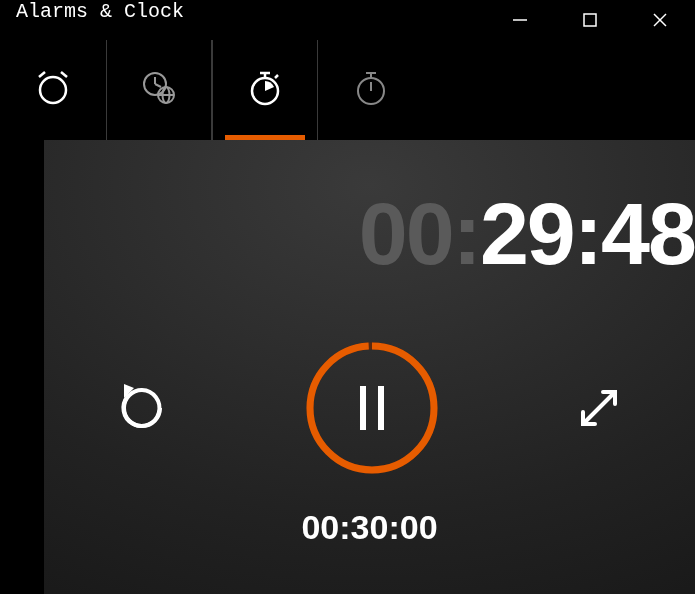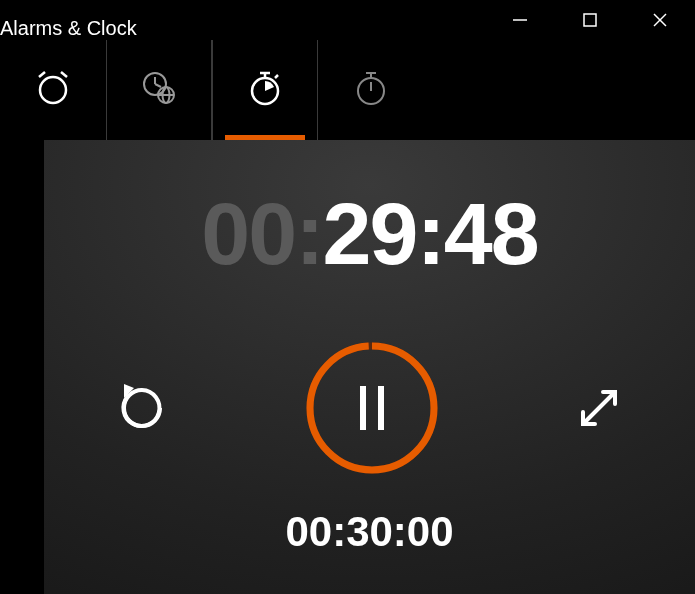--- a/index.html
+++ b/index.html
@@ -8,23 +8,24 @@
       height: 594px;
       background: #000;
       font-family: "Segoe UI", Arial, sans-serif;
       color: #fff;
       overflow: hidden;
     }
     .titlebar {
       height: 40px;
       background: #000;
       display: flex;
-      align-items: flex-end;
+      align-items: flex-start;
       justify-content: space-between;
-      padding-left: 0;
+      padding-left: 16px;
+      font-family: Liberation Mono, monospace;
     }
     .app-title {
       font-size: 20px;
       font-weight: 400;
       color: #fff;
     }
     .window-controls {
       display: flex;
       height: 100%;
     }
@@ -70,21 +71,21 @@
     .main {
       position: absolute;
       left: 44px;
       right: 0;
       top: 140px;
       bottom: 0;
       background: radial-gradient(ellipse 120% 120% at 50% 10%, #3a3a3a 0%, #222 60%, #151515 100%);
       padding-top: 50px;
     }
     .time-display {
-      text-align: center;
+      text-align: right;
       font-weight: 700;
       font-size: 88px;
       letter-spacing: -2px;
       line-height: 1;
     }
     .time-dim { color: #5a5a5a; }
     .time-bright { color: #fff; }
     .controls {
       display: flex;
       align-items: center;
@@ -121,21 +122,21 @@
       text-align: center;
       margin-top: 30px;
     }
     .timer-name {
       font-size: 28px;
       font-weight: 400;
       color: #ddd;
       margin-bottom: 6px;
     }
     .timer-total {
-      font-size: 42px;
+      font-size: 34px;
       font-weight: 700;
       color: #fff;
       margin-top: 20px;
     }
   </style>
 </head>
 <body>
 
 <div class="titlebar">
   <div class="app-title">Alarms &amp; Clock</div>

